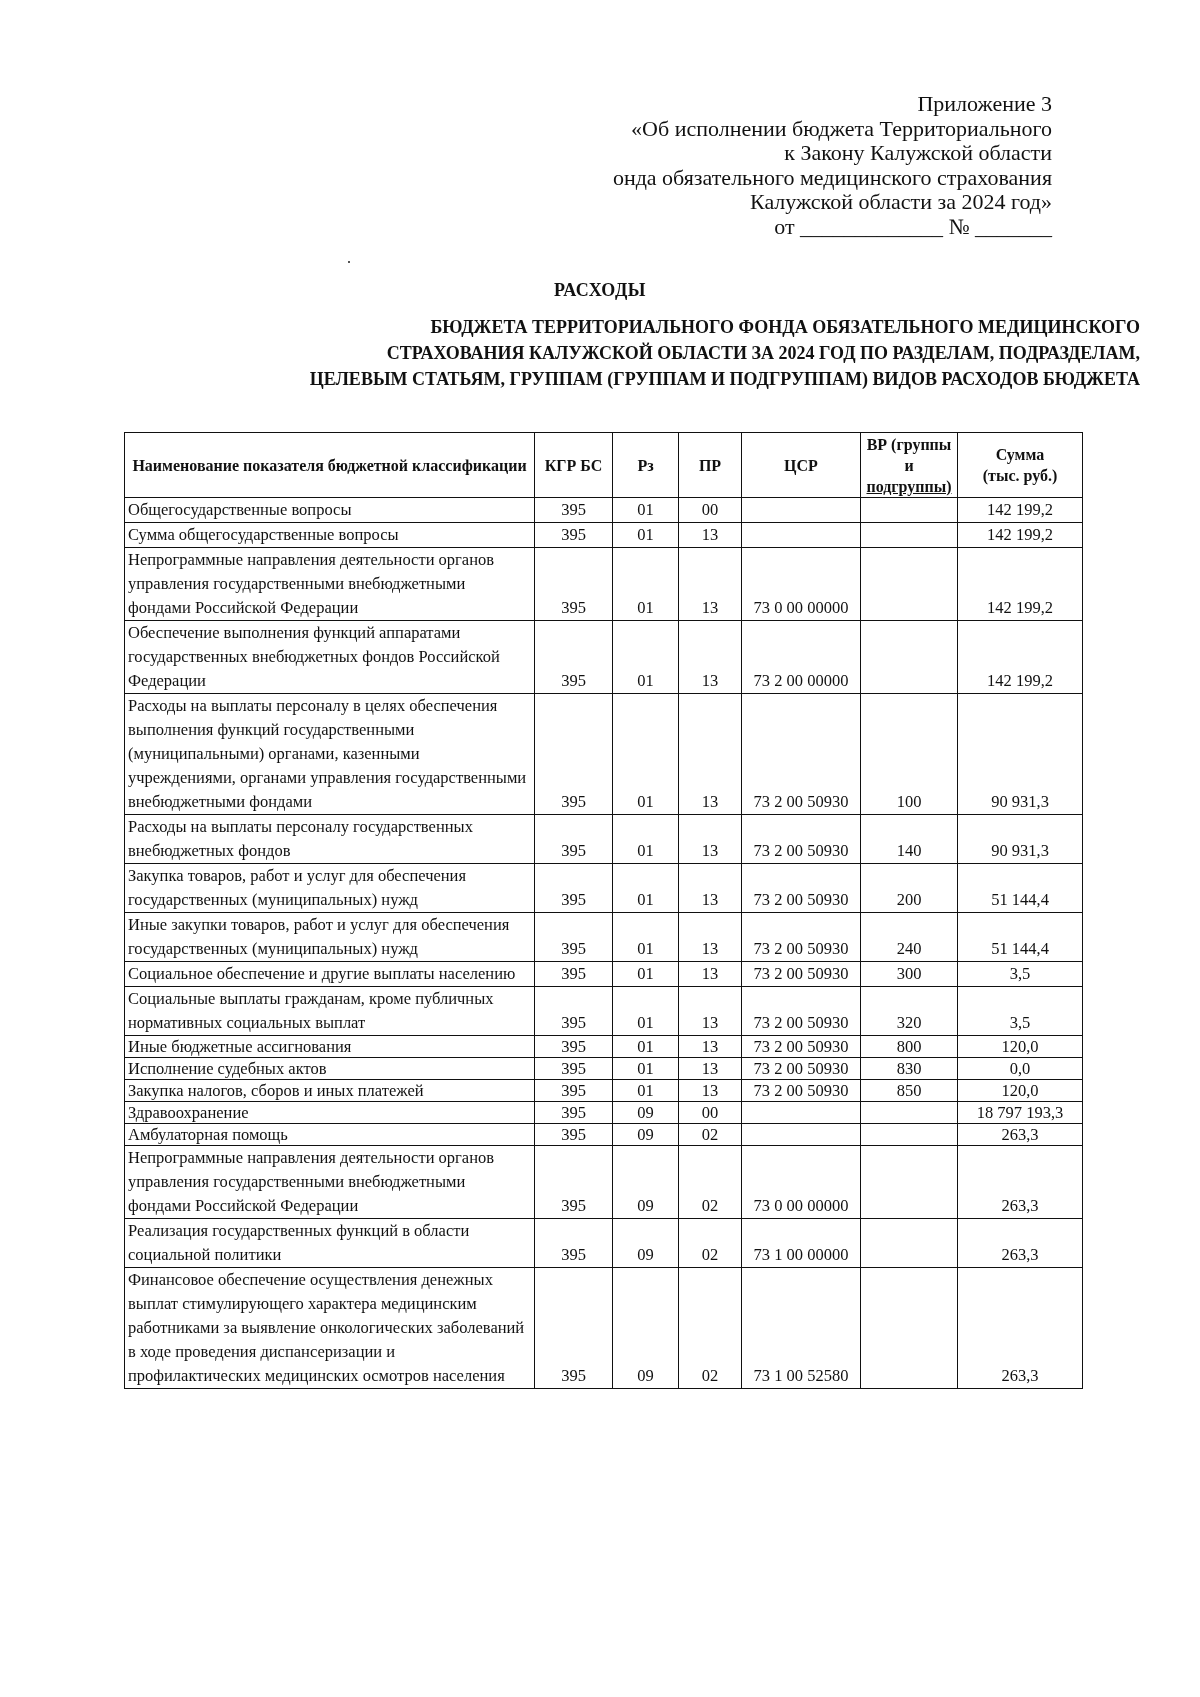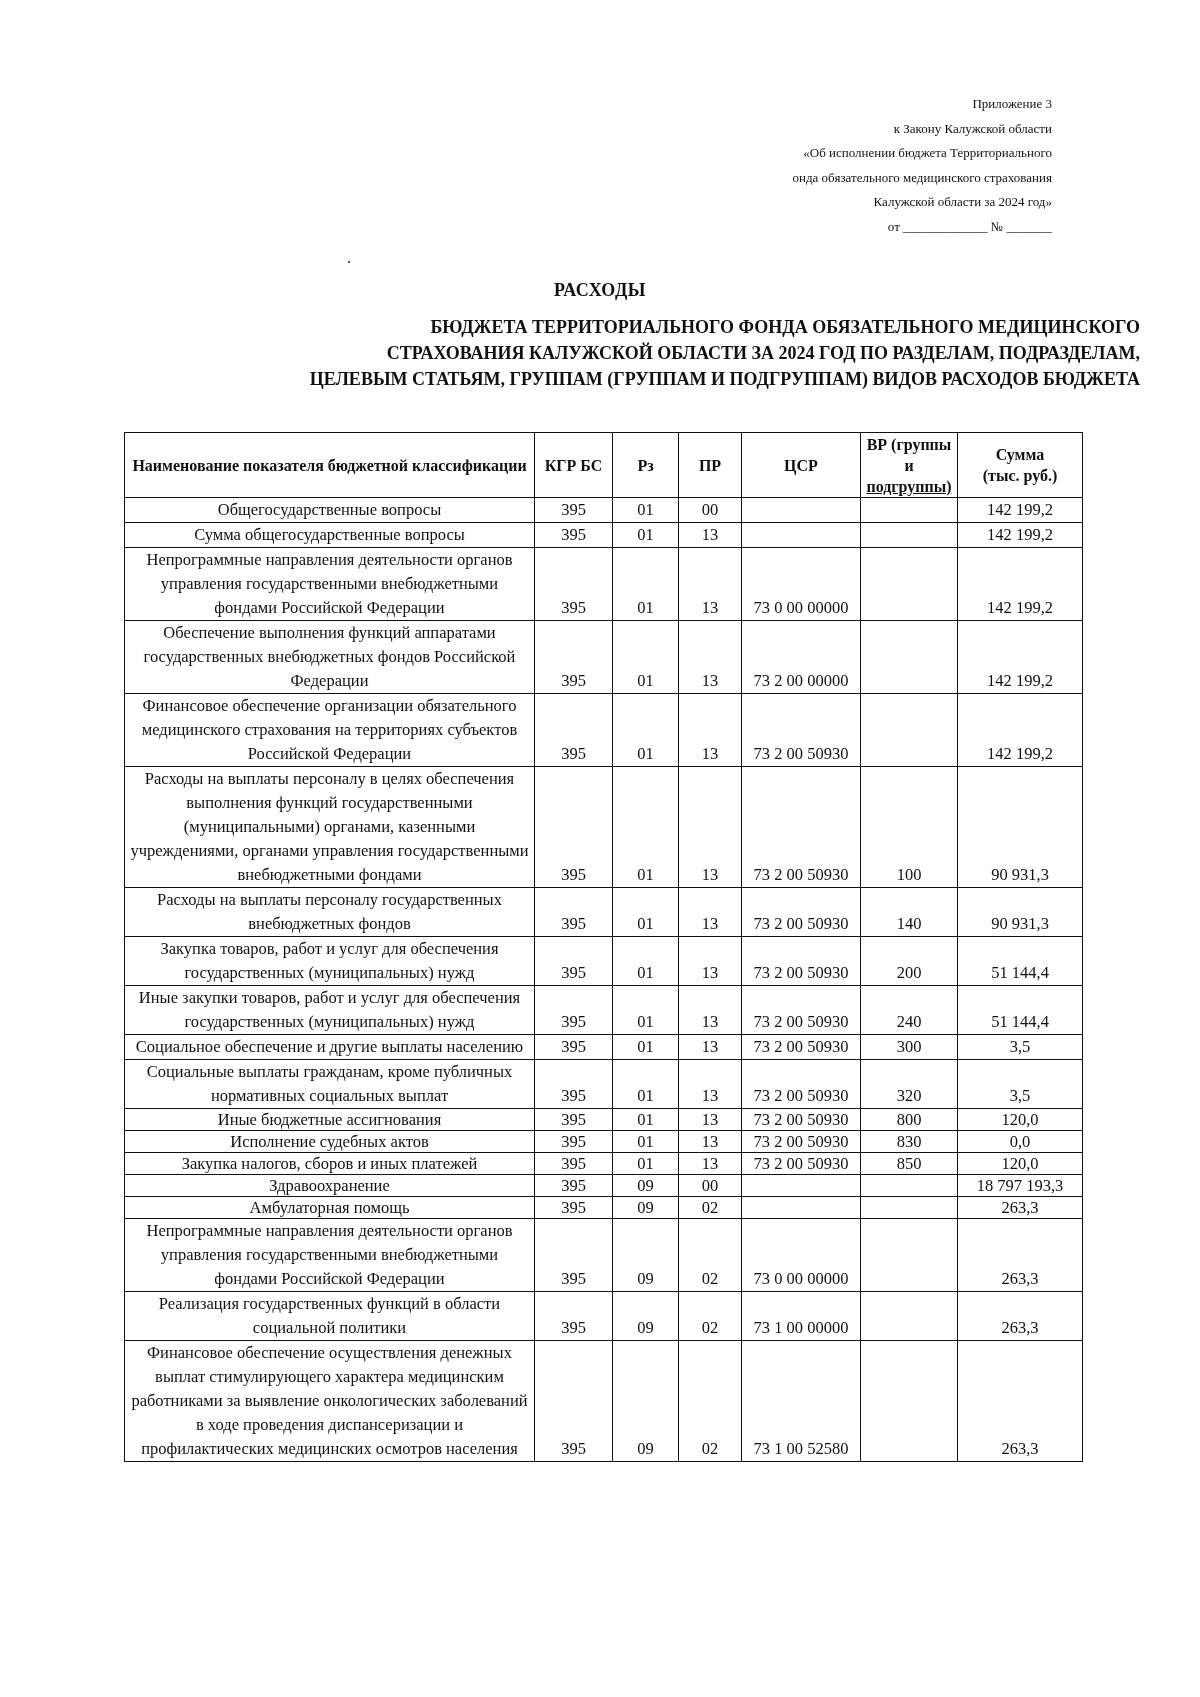--- a/index.html
+++ b/index.html
@@ -1,38 +1,38 @@
 <!DOCTYPE html>
 <html><head>
 <meta charset="utf-8">
 <style>
   html, body { margin: 0; padding: 0; background: #ffffff; }
   body { width: 1200px; height: 1697px; position: relative; font-family: "Liberation Serif", "DejaVu Serif", serif; color: #111; }
-  .annex { position: absolute; top: 92px; right: 148px; text-align: right; font-size: 13px; line-height: 24.5px; }
+  .annex { position: absolute; top: 92px; right: 148px; text-align: right; font-size: 22px; line-height: 24.5px; }
   .annex div { white-space: nowrap; }
   .title-main { position: absolute; top: 280px; left: 0; width: 1200px; text-align: center; font-weight: bold; font-size: 18px; letter-spacing: 0.5px; }
   .title-sub { position: absolute; top: 314px; left: 150px; width: 990px; text-align: right; font-weight: bold; font-size: 18px; line-height: 26px; }
   .dot { position: absolute; top: 261px; left: 348px; width: 2px; height: 2px; background: #555; }
   table.budget { position: absolute; top: 432px; left: 124px; border-collapse: collapse; font-size: 16.5px; table-layout: fixed; }
   table.budget td, table.budget th { border: 1.2px solid #111; padding: 0 3px; vertical-align: bottom; line-height: 24px; }
   table.budget th { font-weight: bold; vertical-align: middle; text-align: center; line-height: 21px; font-size: 16px; height: 64px; }
-  td.name { text-align: center; padding-left: 2px; }
+  td.name { text-align: left; padding-left: 2px; }
   td.c { text-align: center; }
   td.csr { text-align: center; padding-left: 4px; }
   td.sum { text-align: center; padding-right: 12px; }
   th.vr span.u { text-decoration: underline; }
   tr.compact td { line-height: 21px; }
 </style>
 </head>
 <body>
 
 <div class="annex">
   <div>Приложение 3</div>
+  <div>«Об исполнении бюджета Территориального</div>
   <div>к Закону Калужской области</div>
-  <div>«Об исполнении бюджета Территориального</div>
   <div>онда обязательного медицинского страхования</div>
   <div>Калужской области за 2024 год»</div>
   <div>от _____________ № _______</div>
 </div>
 
 <div class="dot"></div>
 
 <div class="title-main">РАСХОДЫ</div>
 <div class="title-sub">
   <div>БЮДЖЕТА ТЕРРИТОРИАЛЬНОГО ФОНДА ОБЯЗАТЕЛЬНОГО МЕДИЦИНСКОГО</div>
@@ -99,29 +99,20 @@
       <tr>
         <td class="name">Обеспечение выполнения функций аппаратами государственных внебюджетных фондов Российской Федерации</td>
         <td class="c">395</td>
         <td class="c">01</td>
         <td class="c">13</td>
         <td class="csr">73 2 00 00000</td>
         <td class="c"></td>
         <td class="sum">142 199,2</td>
       </tr>
       <tr>
-        <td class="name">Финансовое обеспечение организации обязательного медицинского страхования на территориях субъектов Российской Федерации</td>
-        <td class="c">395</td>
-        <td class="c">01</td>
-        <td class="c">13</td>
-        <td class="csr">73 2 00 50930</td>
-        <td class="c"></td>
-        <td class="sum">142 199,2</td>
-      </tr>
-      <tr>
         <td class="name">Расходы на выплаты персоналу в целях обеспечения выполнения функций государственными (муниципальными) органами, казенными учреждениями, органами управления государственными внебюджетными фондами</td>
         <td class="c">395</td>
         <td class="c">01</td>
         <td class="c">13</td>
         <td class="csr">73 2 00 50930</td>
         <td class="c">100</td>
         <td class="sum">90 931,3</td>
       </tr>
       <tr>
         <td class="name">Расходы на выплаты персоналу государственных внебюджетных фондов</td>

